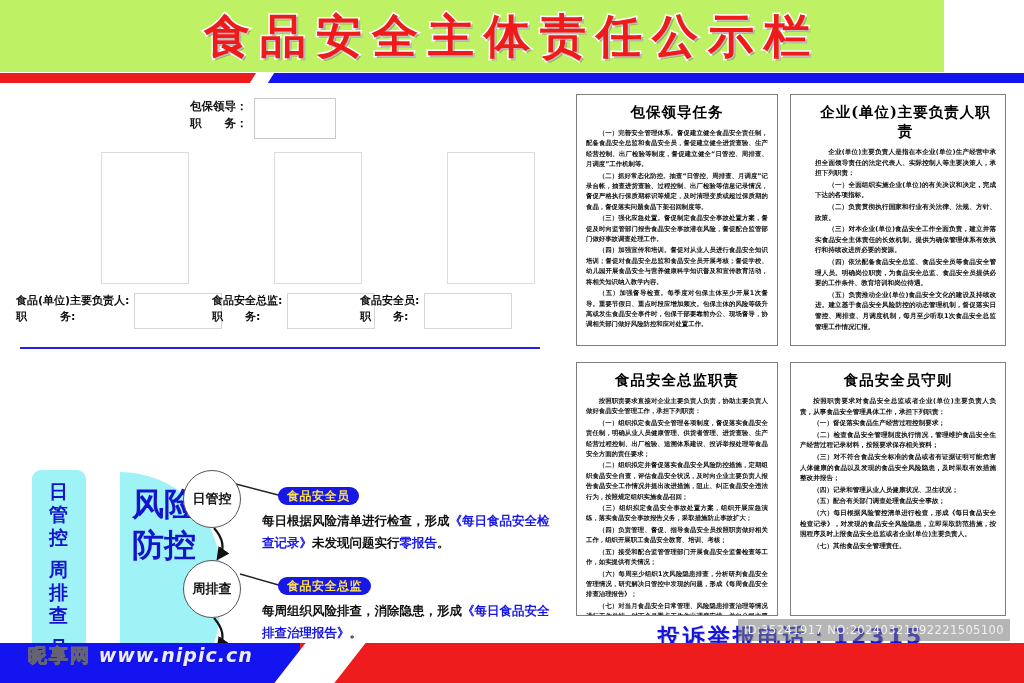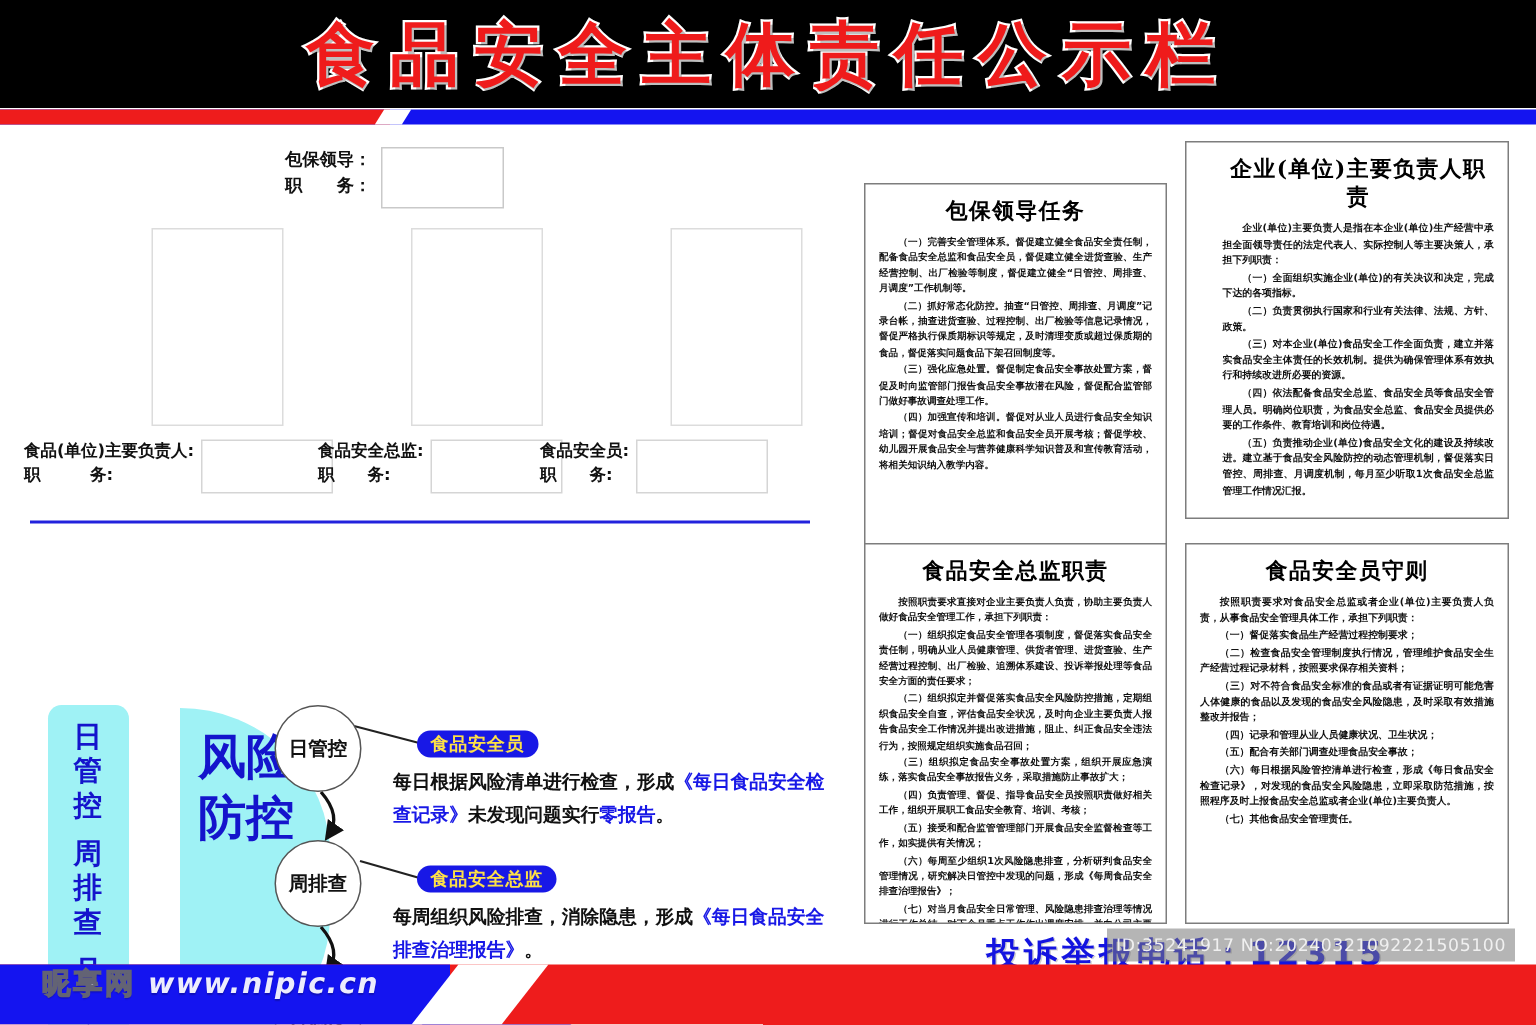--- a/index.html
+++ b/index.html
@@ -6,22 +6,22 @@
   body{
     width:1024px;height:683px;overflow:hidden;
     background:#ffffff;
     font-family:"DejaVu Sans","Liberation Sans",sans-serif;
     position:relative;
   }
   .board{position:absolute;inset:0;background:#fff;}
 
   
   .banner{
-    position:absolute;left:0;top:0;width:1024px;height:72px;
-    background:#000000;
+    position:absolute;left:0;top:0;width:944px;height:72px;
+    background:#bef264;
   }
   .banner-title{
     position:absolute;left:0;top:6px;width:1024px;
     text-align:center;
     font-family:"DejaVu Sans","Liberation Sans",sans-serif;
     font-size:46px;font-weight:bold;letter-spacing:10px;
     color:#ef1b1b;
     -webkit-text-stroke:3px #ffffff;
     paint-order:stroke fill;
     line-height:60px;
@@ -109,21 +109,21 @@
   }
   .para.s1{top:48px;}
   .para.s2{top:138px;}
   .para .bl{color:#1818e6;}
 
   
   .panel{
     position:absolute;border:1px solid #7d7d7d;background:#fff;
     box-sizing:border-box;padding:6px 9px 5px 9px;overflow:hidden;
   }
-  .panel.p-tl{left:576px;top:94px;width:202px;height:252px;margin-top:28px;}
+  .panel.p-tl{left:576px;top:94px;width:202px;height:252px;}
   .panel.p-tr{left:790px;top:94px;width:216px;height:252px;padding-left:24px;}
   .panel.p-bl{left:576px;top:362px;width:202px;height:254px;}
   .panel.p-br{left:790px;top:362px;width:216px;height:254px;}
 
   .panel h2{
     margin:2px 0 6px 0;text-align:center;
     font-family:"DejaVu Serif","Liberation Serif",serif;
     font-size:14.5px;font-weight:bold;color:#000;letter-spacing:1px;
   }
   .panel p{
@@ -276,20 +276,21 @@
 
     </div>
   </div>
 
   <div class="panel p-tl">
     <h2>包保领导任务</h2>
     <p>（一）完善安全管理体系。督促建立健全食品安全责任制，配备食品安全总监和食品安全员，督促建立健全进货查验、生产经营控制、出厂检验等制度，督促建立健全“日管控、周排查、月调度”工作机制等。</p>
     <p>（二）抓好常态化防控。抽查“日管控、周排查、月调度”记录台帐，抽查进货查验、过程控制、出厂检验等信息记录情况，督促严格执行保质期标识等规定，及时清理变质或超过保质期的食品，督促落实问题食品下架召回制度等。</p>
     <p>（三）强化应急处置。督促制定食品安全事故处置方案，督促及时向监管部门报告食品安全事故潜在风险，督促配合监管部门做好事故调查处理工作。</p>
     <p>（四）加强宣传和培训。督促对从业人员进行食品安全知识培训；督促对食品安全总监和食品安全员开展考核；督促学校、幼儿园开展食品安全与营养健康科学知识普及和宣传教育活动，将相关知识纳入教学内容。</p>
+    <p>（五）加强督导检查。每季度对包保主体至少开展1次督导。重要节假日、重点时段应增加频次。包保主体的风险等级升高或发生食品安全事件时，包保干部要靠前办公、现场督导，协调相关部门做好风险防控和应对处置工作。</p>
   </div>
 
   <div class="panel p-tr">
     <h2>企业(单位)主要负责人职责</h2>
     <p>企业(单位)主要负责人是指在本企业(单位)生产经营中承担全面领导责任的法定代表人、实际控制人等主要决策人，承担下列职责：</p>
     <p>（一）全面组织实施企业(单位)的有关决议和决定，完成下达的各项指标。</p>
     <p>（二）负责贯彻执行国家和行业有关法律、法规、方针、政策。</p>
     <p>（三）对本企业(单位)食品安全工作全面负责，建立并落实食品安全主体责任的长效机制。提供为确保管理体系有效执行和持续改进所必要的资源。</p>
     <p>（四）依法配备食品安全总监、食品安全员等食品安全管理人员。明确岗位职责，为食品安全总监、食品安全员提供必要的工作条件、教育培训和岗位待遇。</p>
     <p>（五）负责推动企业(单位)食品安全文化的建设及持续改进。建立基于食品安全风险防控的动态管理机制，督促落实日管控、周排查、月调度机制，每月至少听取1次食品安全总监管理工作情况汇报。</p>

